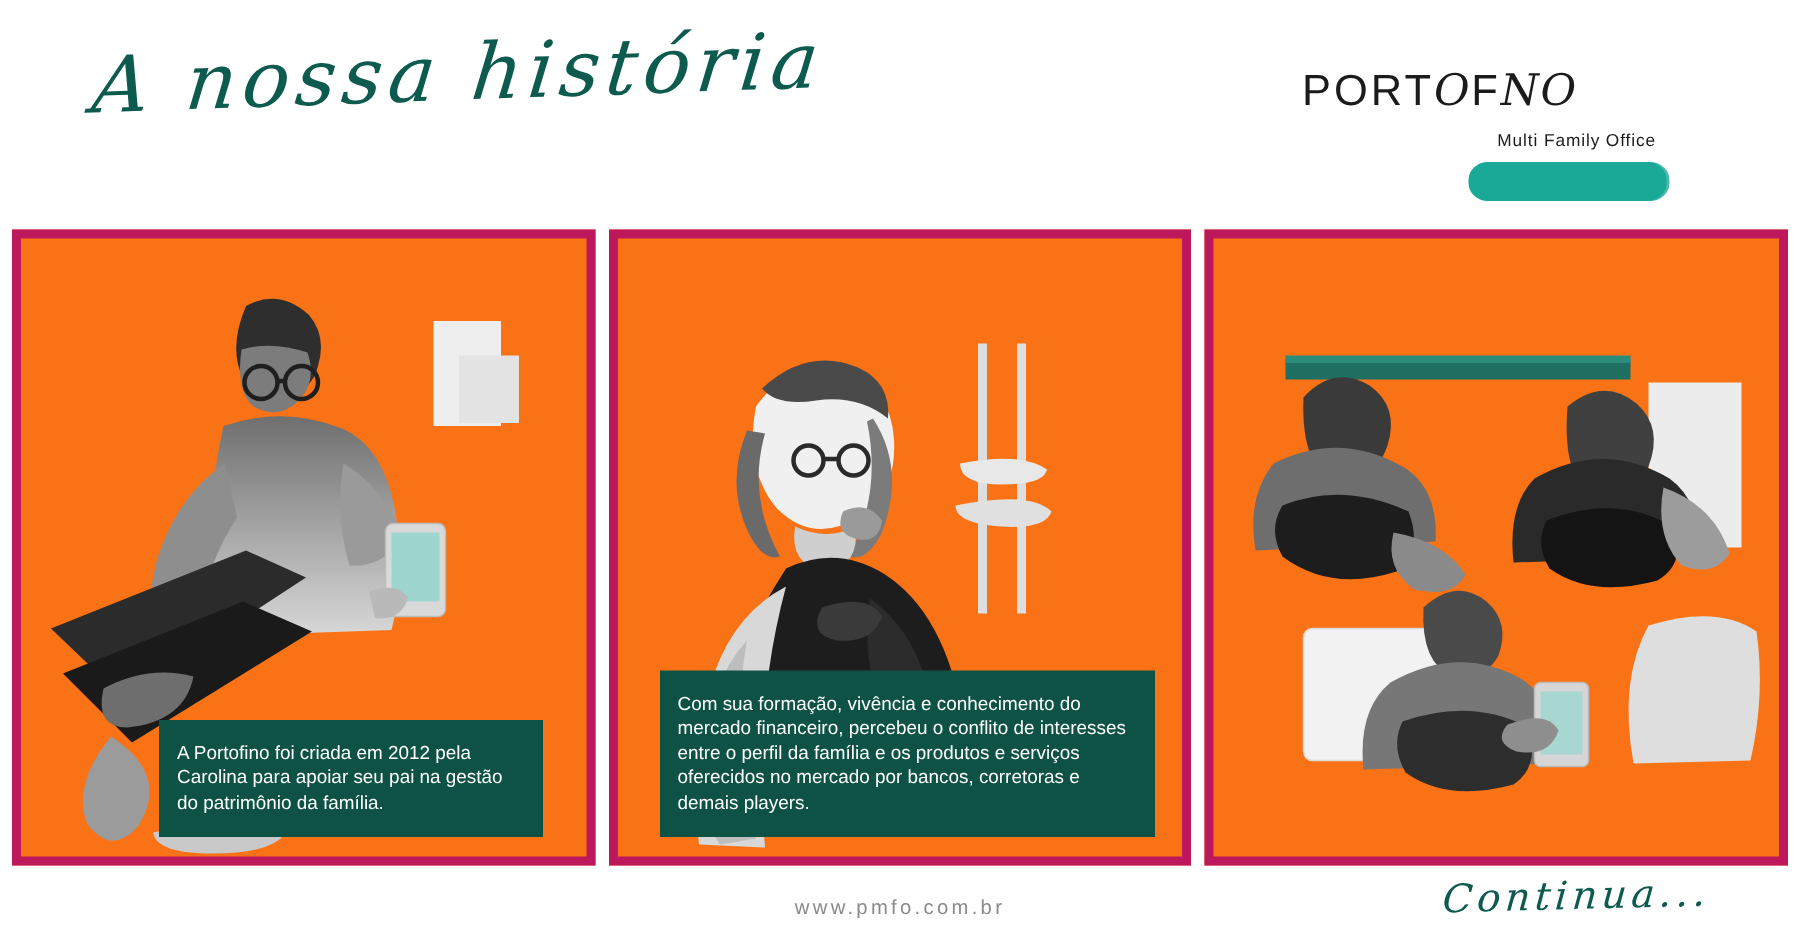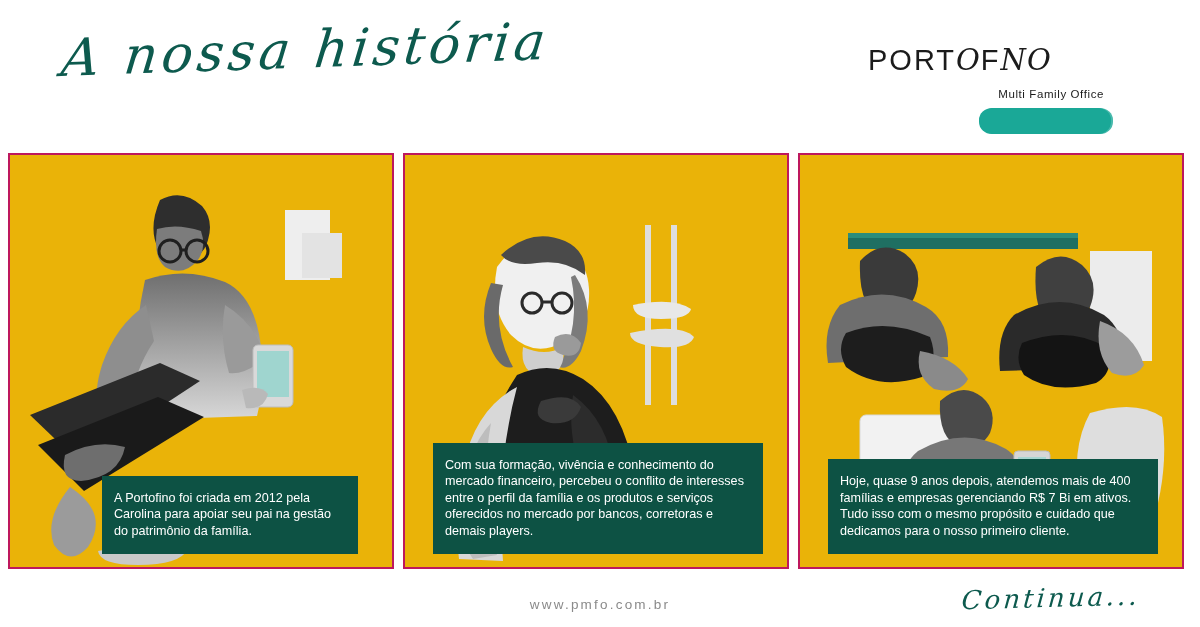--- a/index.html
+++ b/index.html
@@ -85,22 +85,22 @@
     left: 8px;
     width: 1184px;
     height: 412px;
     display: flex;
     gap: 9px;
   }
   .card {
     position: relative;
     width: 382px;
     height: 412px;
-    background: #eab308;
-    border: 2px solid #be185d;
+    background: #f97316;
+    border: 6px solid #be185d;
     overflow: hidden;
   }
 
   .illus {
     position: absolute;
     inset: 0;
     overflow: hidden;
   }
   .illus svg { position: absolute; top: 0; left: 0; }
 
@@ -247,21 +247,20 @@
         <rect x="60" y="260" width="118" height="88" rx="6" fill="#f2f2f2" stroke="#d9d9d9"></rect>
         <path d="M140 246 q22 -20 42 -4 q16 14 8 36 q-10 18 -30 14 q-22 -8 -20 -46z" fill="#4a4a4a"></path>
         <path d="M118 296 q46 -26 88 -2 q22 14 22 56 l-128 4 q-4 -40 18 -58z" fill="#777777"></path>
         <path d="M126 322 q46 -16 84 4 q8 26 -10 38 q-44 12 -72 -8 q-10 -18 -2 -34z" fill="#2d2d2d"></path>
         <rect x="214" y="296" width="36" height="56" rx="4" fill="#d6d6d6" stroke="#bcbcbc"></rect>
         <rect x="218" y="302" width="28" height="42" fill="#a8d6d1"></rect>
         <path d="M196 324 q26 -10 34 4 q-6 18 -28 14 q-16 -6 -6 -18z" fill="#8e8e8e"></path>
         <path d="M290 258 q46 -14 72 4 q6 42 -4 86 l-78 2 q-10 -56 10 -92z" fill="#dedede"></path>
       </svg>
     </div>
-    <div class="caption">Hoje, quase 9 anos depois, atendemos mais de 400 famílias e empresas gerenciando R$ 7 Bi em ativos. Tudo isso com o mesmo propósito e cuidado que dedicamos para o nosso primeiro cliente.</div>
   </div>
 
 </div>
 
 <div class="footer">
   <div class="site">www.pmfo.com.br</div>
   <div class="continua">Continua...</div>
 </div>
 
 </body></html>

